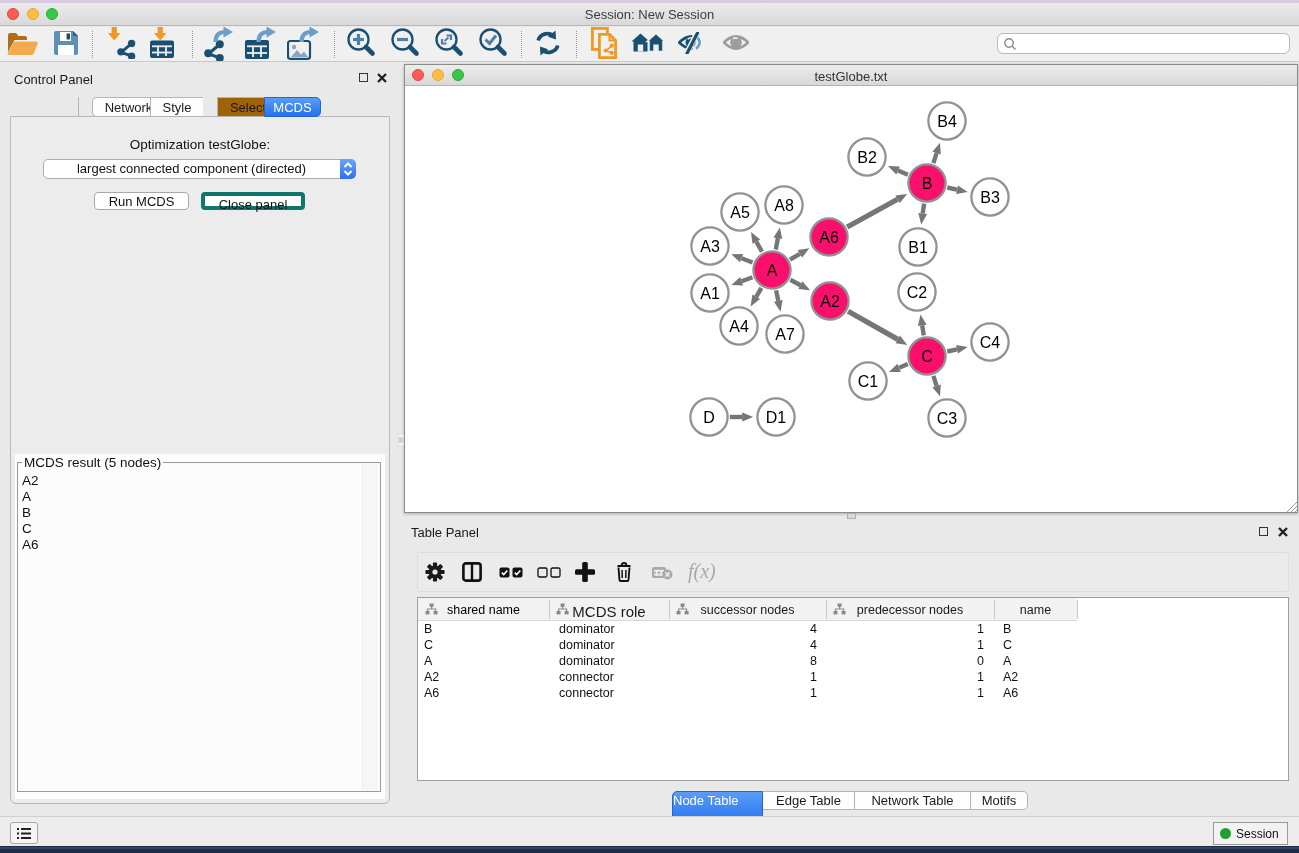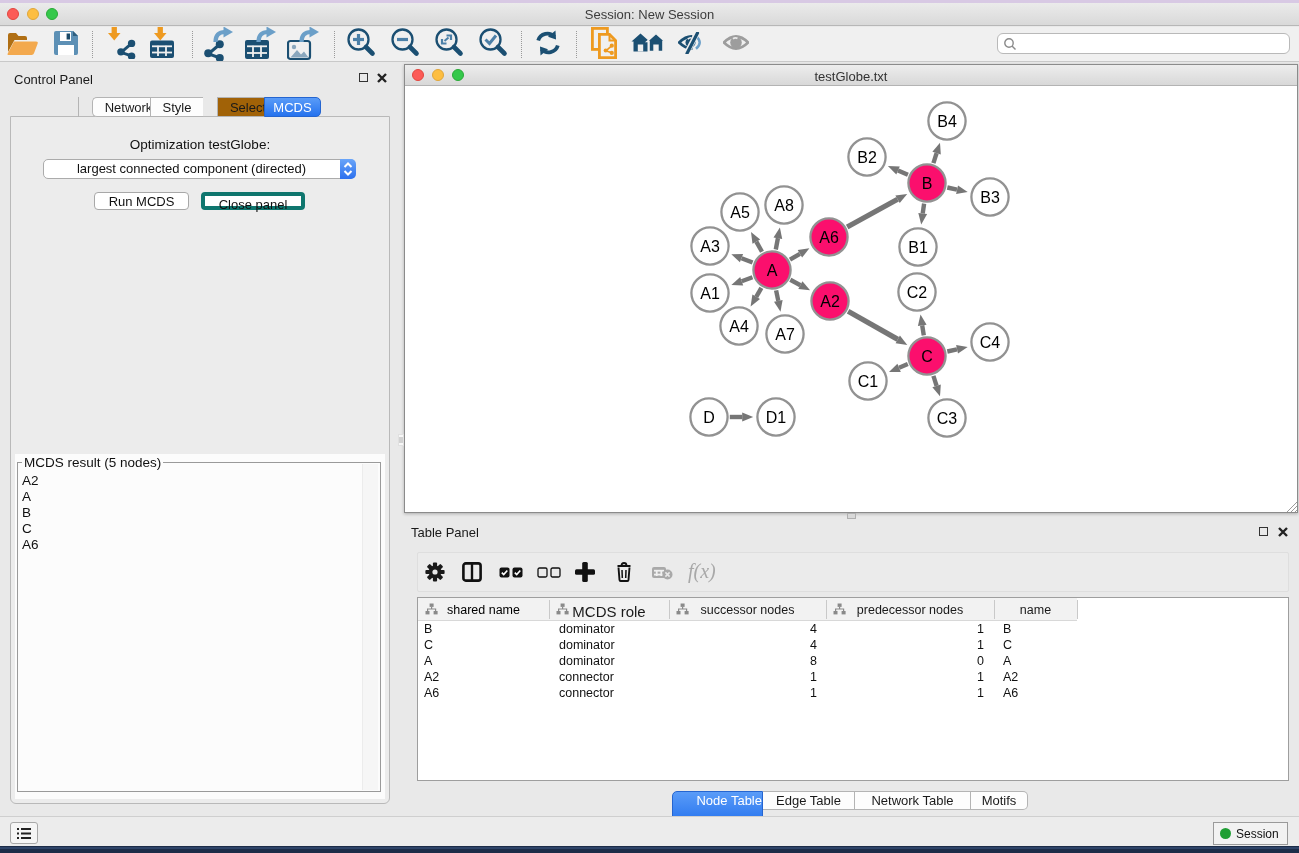--- a/index.html
+++ b/index.html
@@ -415,21 +415,21 @@
 <div class="abs" style="left:424px;top:670px;width:120px;font-size:12.5px;color:#111">A2</div>
 <div class="abs" style="left:559px;top:670px;width:105px;font-size:12.5px;color:#111">connector</div>
 <div class="abs" style="left:669px;top:670px;width:148px;text-align:right;font-size:12.5px;color:#111">1</div>
 <div class="abs" style="left:826px;top:670px;width:158px;text-align:right;font-size:12.5px;color:#111">1</div>
 <div class="abs" style="left:1003px;top:670px;width:70px;font-size:12.5px;color:#111">A2</div>
 <div class="abs" style="left:424px;top:686px;width:120px;font-size:12.5px;color:#111">A6</div>
 <div class="abs" style="left:559px;top:686px;width:105px;font-size:12.5px;color:#111">connector</div>
 <div class="abs" style="left:669px;top:686px;width:148px;text-align:right;font-size:12.5px;color:#111">1</div>
 <div class="abs" style="left:826px;top:686px;width:158px;text-align:right;font-size:12.5px;color:#111">1</div>
 <div class="abs" style="left:1003px;top:686px;width:70px;font-size:12.5px;color:#111">A6</div>
-<div class="abs" style="left:672px;top:791px;width:91px;height:34px;background:linear-gradient(#5a9cf8,#2572ee);color:#fff;border:1px solid #2565d0;border-top-left-radius:5px;border-bottom-left-radius:5px;font-size:13px;text-align:right;line-height:18px;border-left-width:1px">Node Table</div>
+<div class="abs" style="left:672px;top:791px;width:91px;height:34px;background:linear-gradient(#5a9cf8,#2572ee);color:#fff;border:1px solid #2565d0;border-top-left-radius:5px;border-bottom-left-radius:5px;font-size:13px;text-align:left;line-height:18px;border-left-width:1px">Node Table</div>
 <div class="abs" style="left:763px;top:791px;width:92px;height:19px;background:#fdfdfd;color:#1a1a1a;border:1px solid #b4b4b4;;font-size:13px;text-align:center;line-height:18px;border-left-width:0px">Edge Table</div>
 <div class="abs" style="left:855px;top:791px;width:116px;height:19px;background:#fdfdfd;color:#1a1a1a;border:1px solid #b4b4b4;;font-size:13px;text-align:center;line-height:18px;border-left-width:0px">Network Table</div>
 <div class="abs" style="left:971px;top:791px;width:57px;height:19px;background:#fdfdfd;color:#1a1a1a;border:1px solid #b4b4b4;border-top-right-radius:5px;border-bottom-right-radius:5px;font-size:13px;text-align:center;line-height:18px;border-left-width:0px">Motifs</div>
 <div class="abs" style="left:0;top:816px;width:1299px;height:30px;background:#ececec;border-top:1px solid #cfcfcf"></div>
 <div class="abs" style="left:10px;top:822px;width:28px;height:22px;background:#f5f5f5;border:1px solid #a8a8a8;border-radius:3px"></div>
 <svg class="abs" style="left:17px;top:828px" width="14" height="11" viewBox="0 0 14 11">
     <g fill="#222">
       <rect x="0" y="0" width="2" height="2"></rect>
       <rect x="4" y="0" width="10" height="2"></rect>
       <rect x="0" y="4.5" width="2" height="2"></rect>

